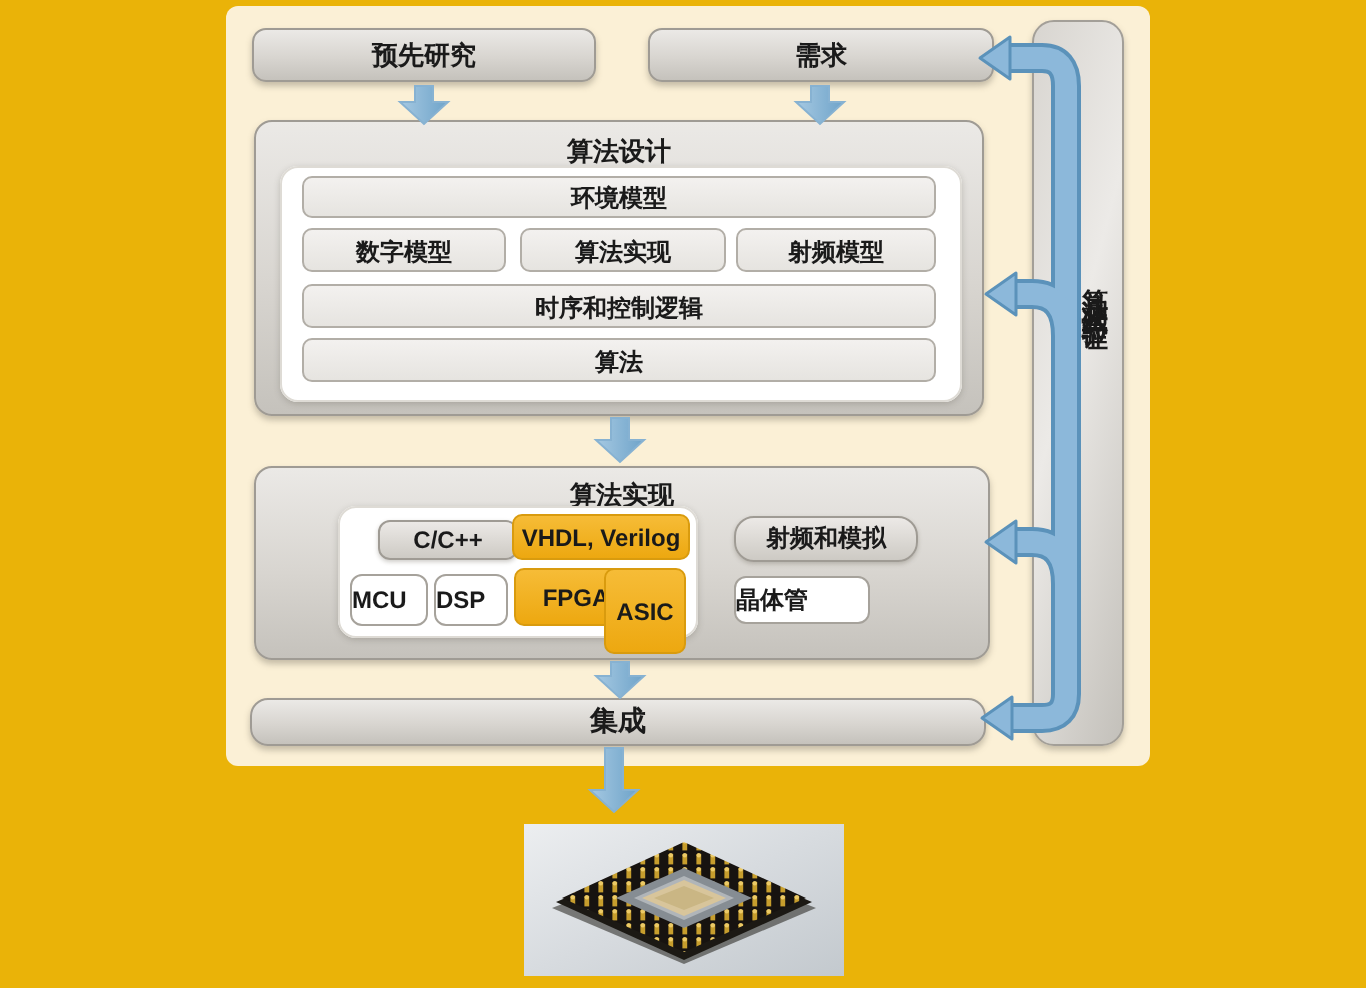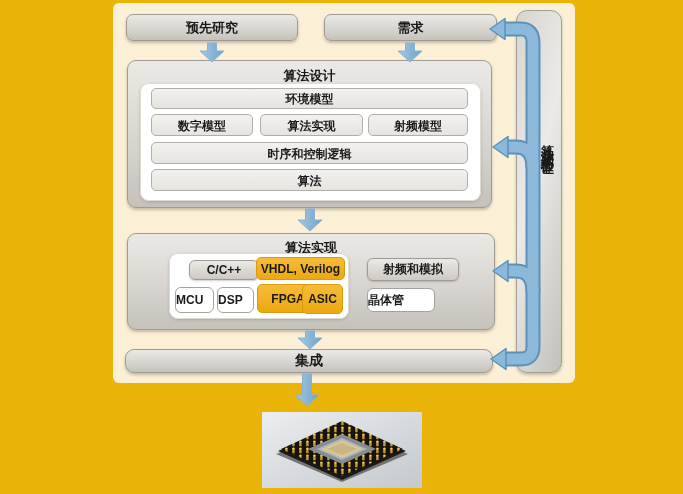--- a/index.html
+++ b/index.html
@@ -116,25 +116,25 @@
       </div>
       <div class="white-box" style="left:6px; top:34px; width:39px; height:26px;">
         <span>MCU</span>
       </div>
       <div class="white-box" style="left:48px; top:34px; width:37px; height:26px;">
         <span>DSP</span>
       </div>
       <div class="orange-box" style="left:88px; top:31px; width:62px; height:29px;">
         <span>FPGA</span>
       </div>
-      <div class="orange-box" style="left:133px; top:31px; width:41px; height:30px;">
+      <div class="orange-box" style="left:133px; top:31px; width:41px; height:43px;">
         <span>ASIC</span>
       </div>
     </div>
-    <div class="small-grad" style="left:239px; top:24px; width:92px; height:23px;">
+    <div class="small-grad" style="left:239px; top:24px; width:92px; height:23px;border-radius:10px;">
       <span>射频和模拟</span>
     </div>
     <div class="white-box" style="left:239px; top:54px; width:68px; height:24px;">
       <span>晶体管</span>
     </div>
   </div>
 
   <div class="abs grad btn" style="left:125px; top:349px; width:368px; height:24px; font-size:14px; border-radius:9px;">
     <span>集成</span>
   </div>

